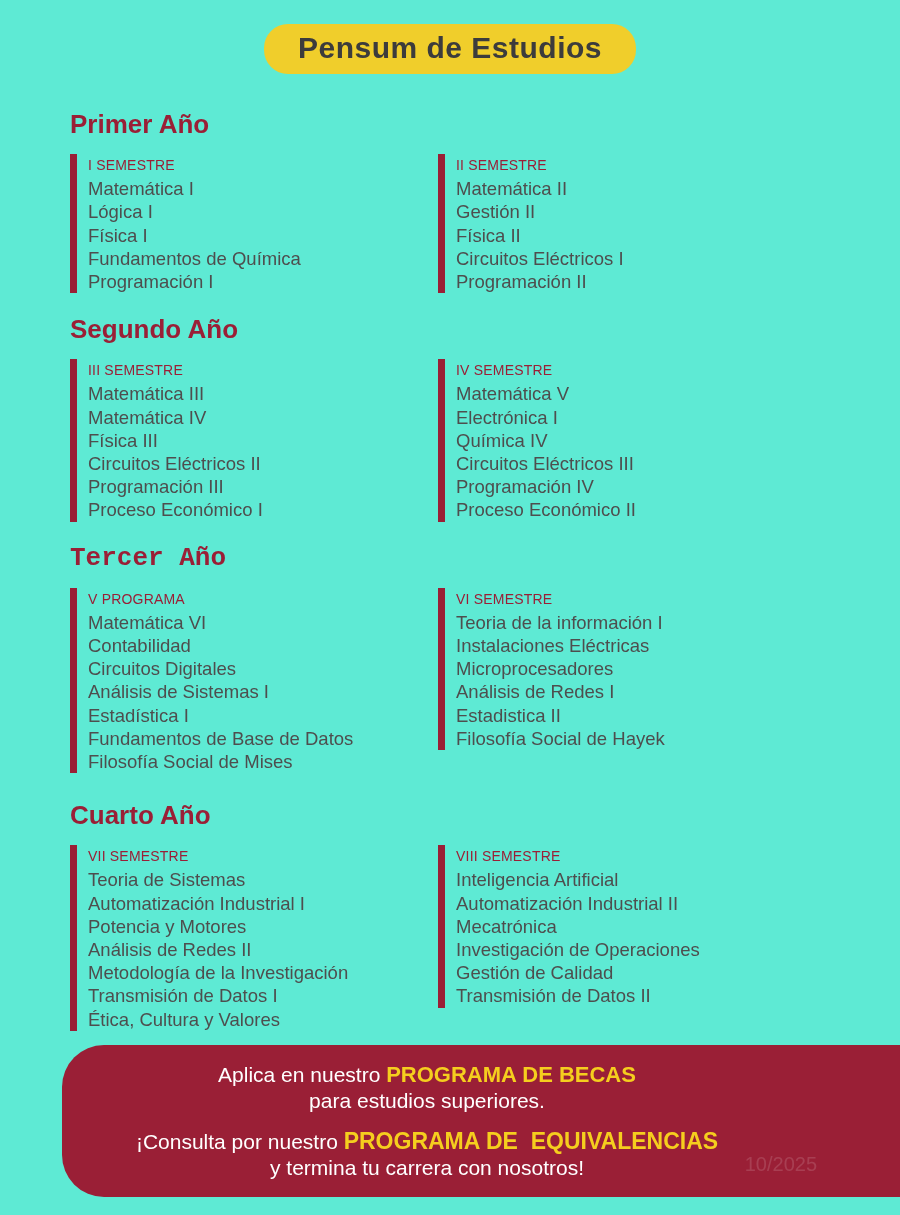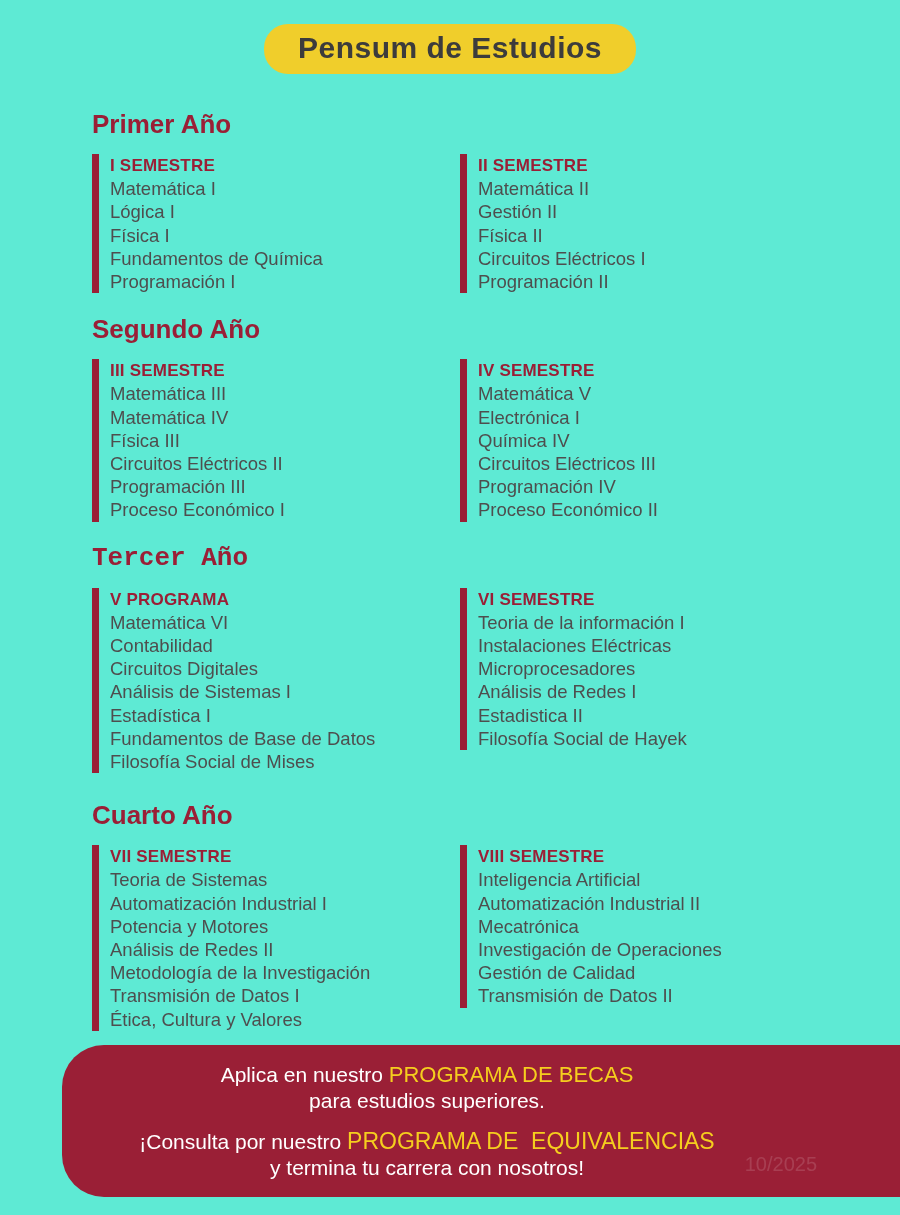--- a/index.html
+++ b/index.html
@@ -22,21 +22,21 @@
     display:inline-block;
     background:#F0CE2B;
     color:#3C3C3C;
     font-size:30px;
     font-weight:800;
     padding:7px 34px 9px 34px;
     border-radius:24px;
     letter-spacing:.5px;
   }
   .content{
-    padding-left:92px;
+    padding-left:70px;
     padding-right:30px;
   }
   .year-heading{
     color:#9A1F36;
     font-size:26px;
     line-height:28px;
     font-weight:800;
     margin:0;
   }
   .yh-1{margin-top:36px;margin-bottom:16px;}
@@ -48,22 +48,22 @@
     align-items:flex-start;
   }
   .sem-col-1{flex:0 0 368px;}
   .sem-col-2{flex:1 1 auto;}
   .semester{
     border-left:7px solid #9A1F36;
     padding-left:11px;
   }
   .sem-label{
     color:#9A1F36;
-    font-size:17px;
-    font-weight:700;
+    font-size:14px;
+    font-weight:400;
     line-height:23.2px;
     letter-spacing:.2px;
   }
   .course{
     color:#4E4E4E;
     font-size:18.5px;
     line-height:23.2px;
     white-space:nowrap;
   }
   .footer-banner{
@@ -82,21 +82,21 @@
     justify-content:center;
     text-align:center;
     padding-right:153px;
     color:#ffffff;
     font-size:21px;
     line-height:26px;
   }
   .footer-line + .footer-line-group{margin-top:14px;}
   .hl{
     color:#F5CE1E;
-    font-weight:400;
+    font-weight:700;
     white-space:pre-wrap;
   }
   .hl-becas{font-size:22px;}
   .hl-equiv{font-size:23px;}
   .watermark{
     position:absolute;
     right:128px;
     top:108px;
     font-size:20px;
     color:rgba(255,255,255,0.14);

